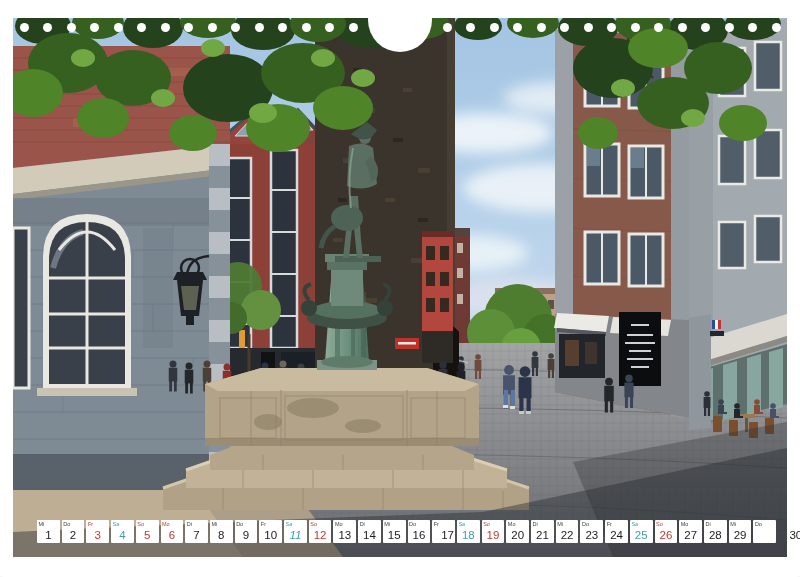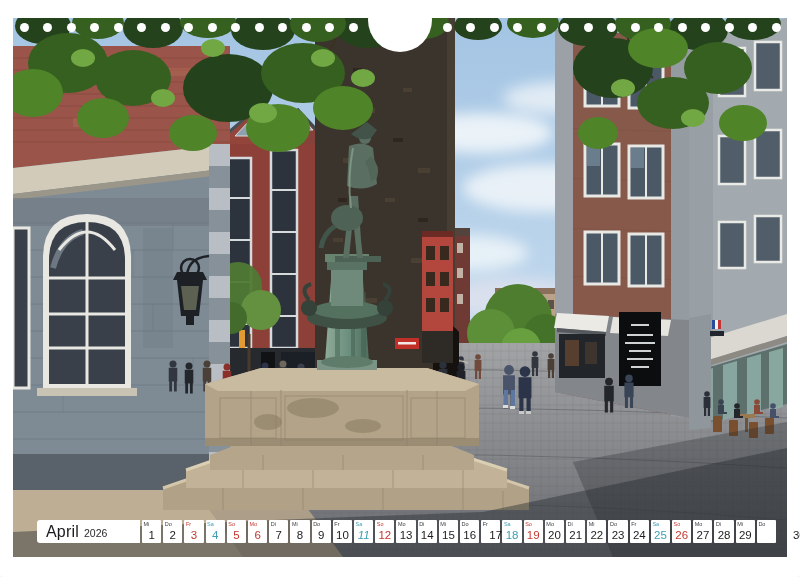--- a/index.html
+++ b/index.html
@@ -557,24 +557,20 @@
       <div class="hole" style="left: 654px;"></div>
       <div class="hole" style="left: 677.5px;"></div>
       <div class="hole" style="left: 701px;"></div>
       <div class="hole" style="left: 724.5px;"></div>
       <div class="hole" style="left: 748px;"></div>
       <div class="hole" style="left: 771.5px;"></div>
     </div>
   <div class="notch"></div>
 
   <div class="strip">
-    <div class="title">
-      <span class="m">April</span>
-      <span class="y">2026</span>
-    </div>
     <div class="cells">
         <div class="cell">
           <span class="wd" style="color: rgb(60, 60, 62);">Mi</span>
           <span class="num" style="color: rgb(29, 29, 31);">1</span>
         </div>
         <div class="cell">
           <span class="wd" style="color: rgb(60, 60, 62);">Do</span>
           <span class="num" style="color: rgb(29, 29, 31);">2</span>
         </div>
         <div class="cell">

